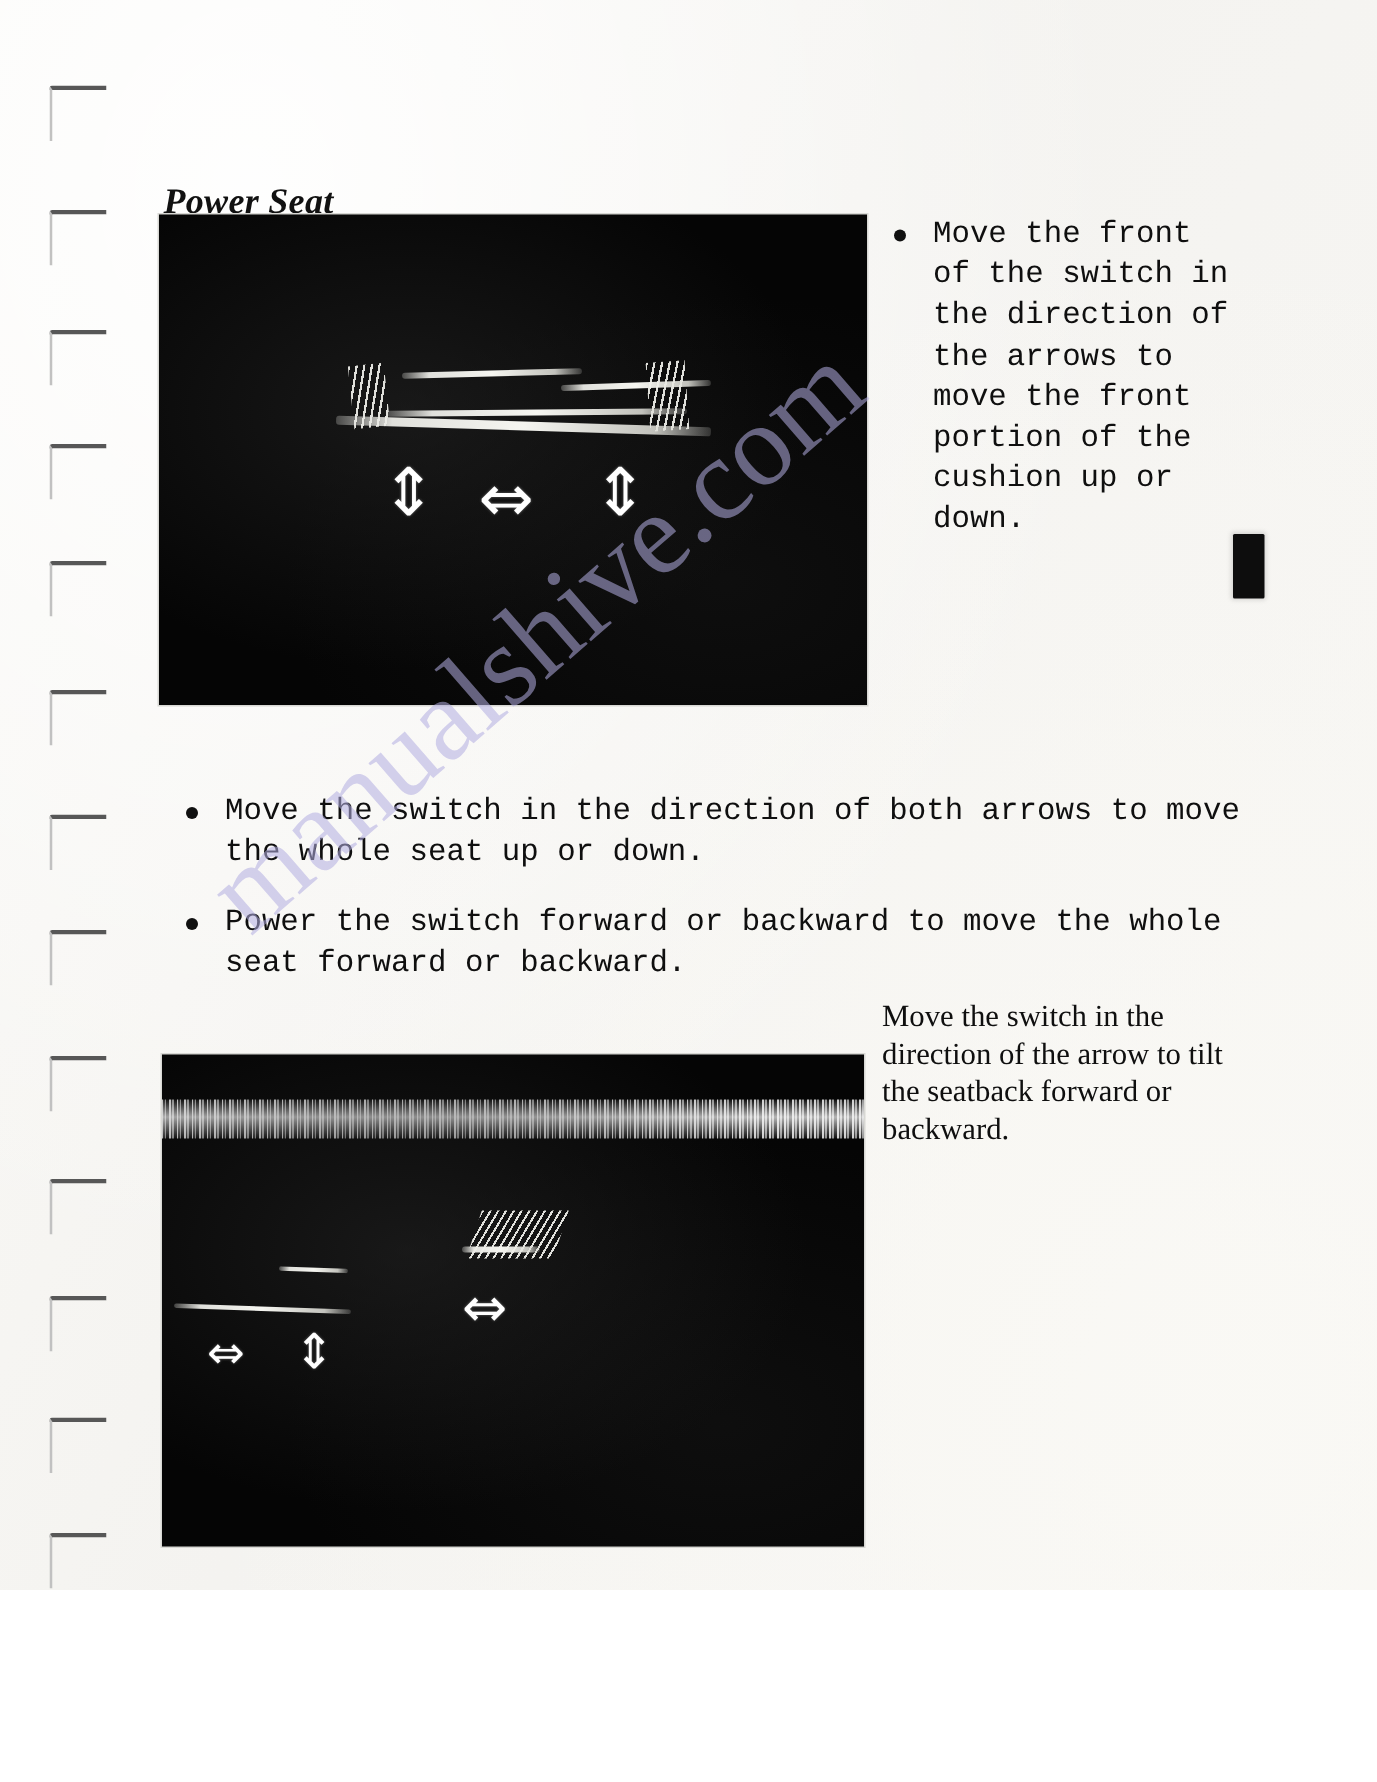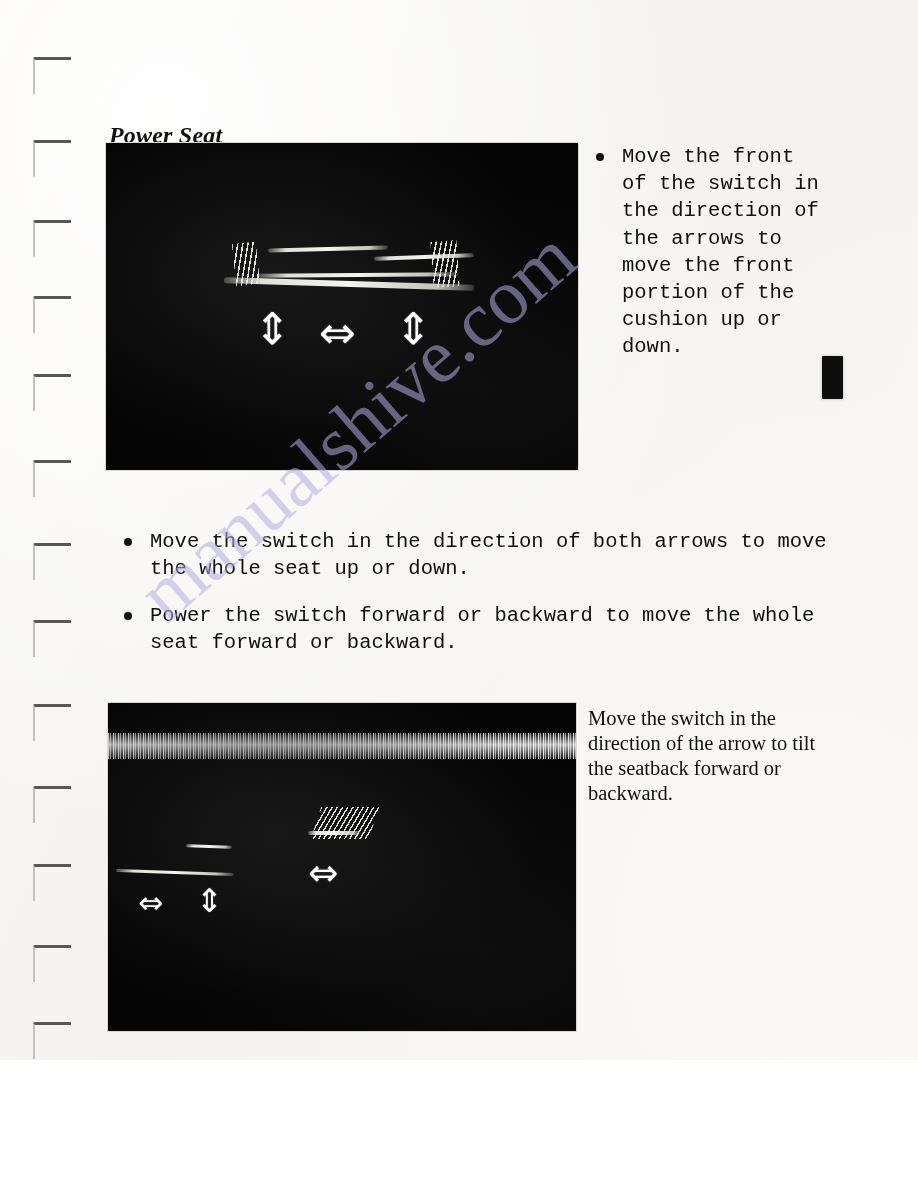--- a/index.html
+++ b/index.html
@@ -191,21 +191,21 @@
     font-size: 20.5px;
     line-height: 27px;
     margin-bottom: 20px;
   }
   #wide-bullets .bullet-item::before { top: 10px; }
 
   
   #recliner-note {
     position: absolute;
     left: 588px;
-    top: 706px;
+    top: 666px;
     width: 236px;
     margin: 0;
     font-family: "Liberation Serif", serif;
     font-size: 20.5px;
     line-height: 25px;
     color: #0f0f0f;
   }
 
   
   #footer-rule {

